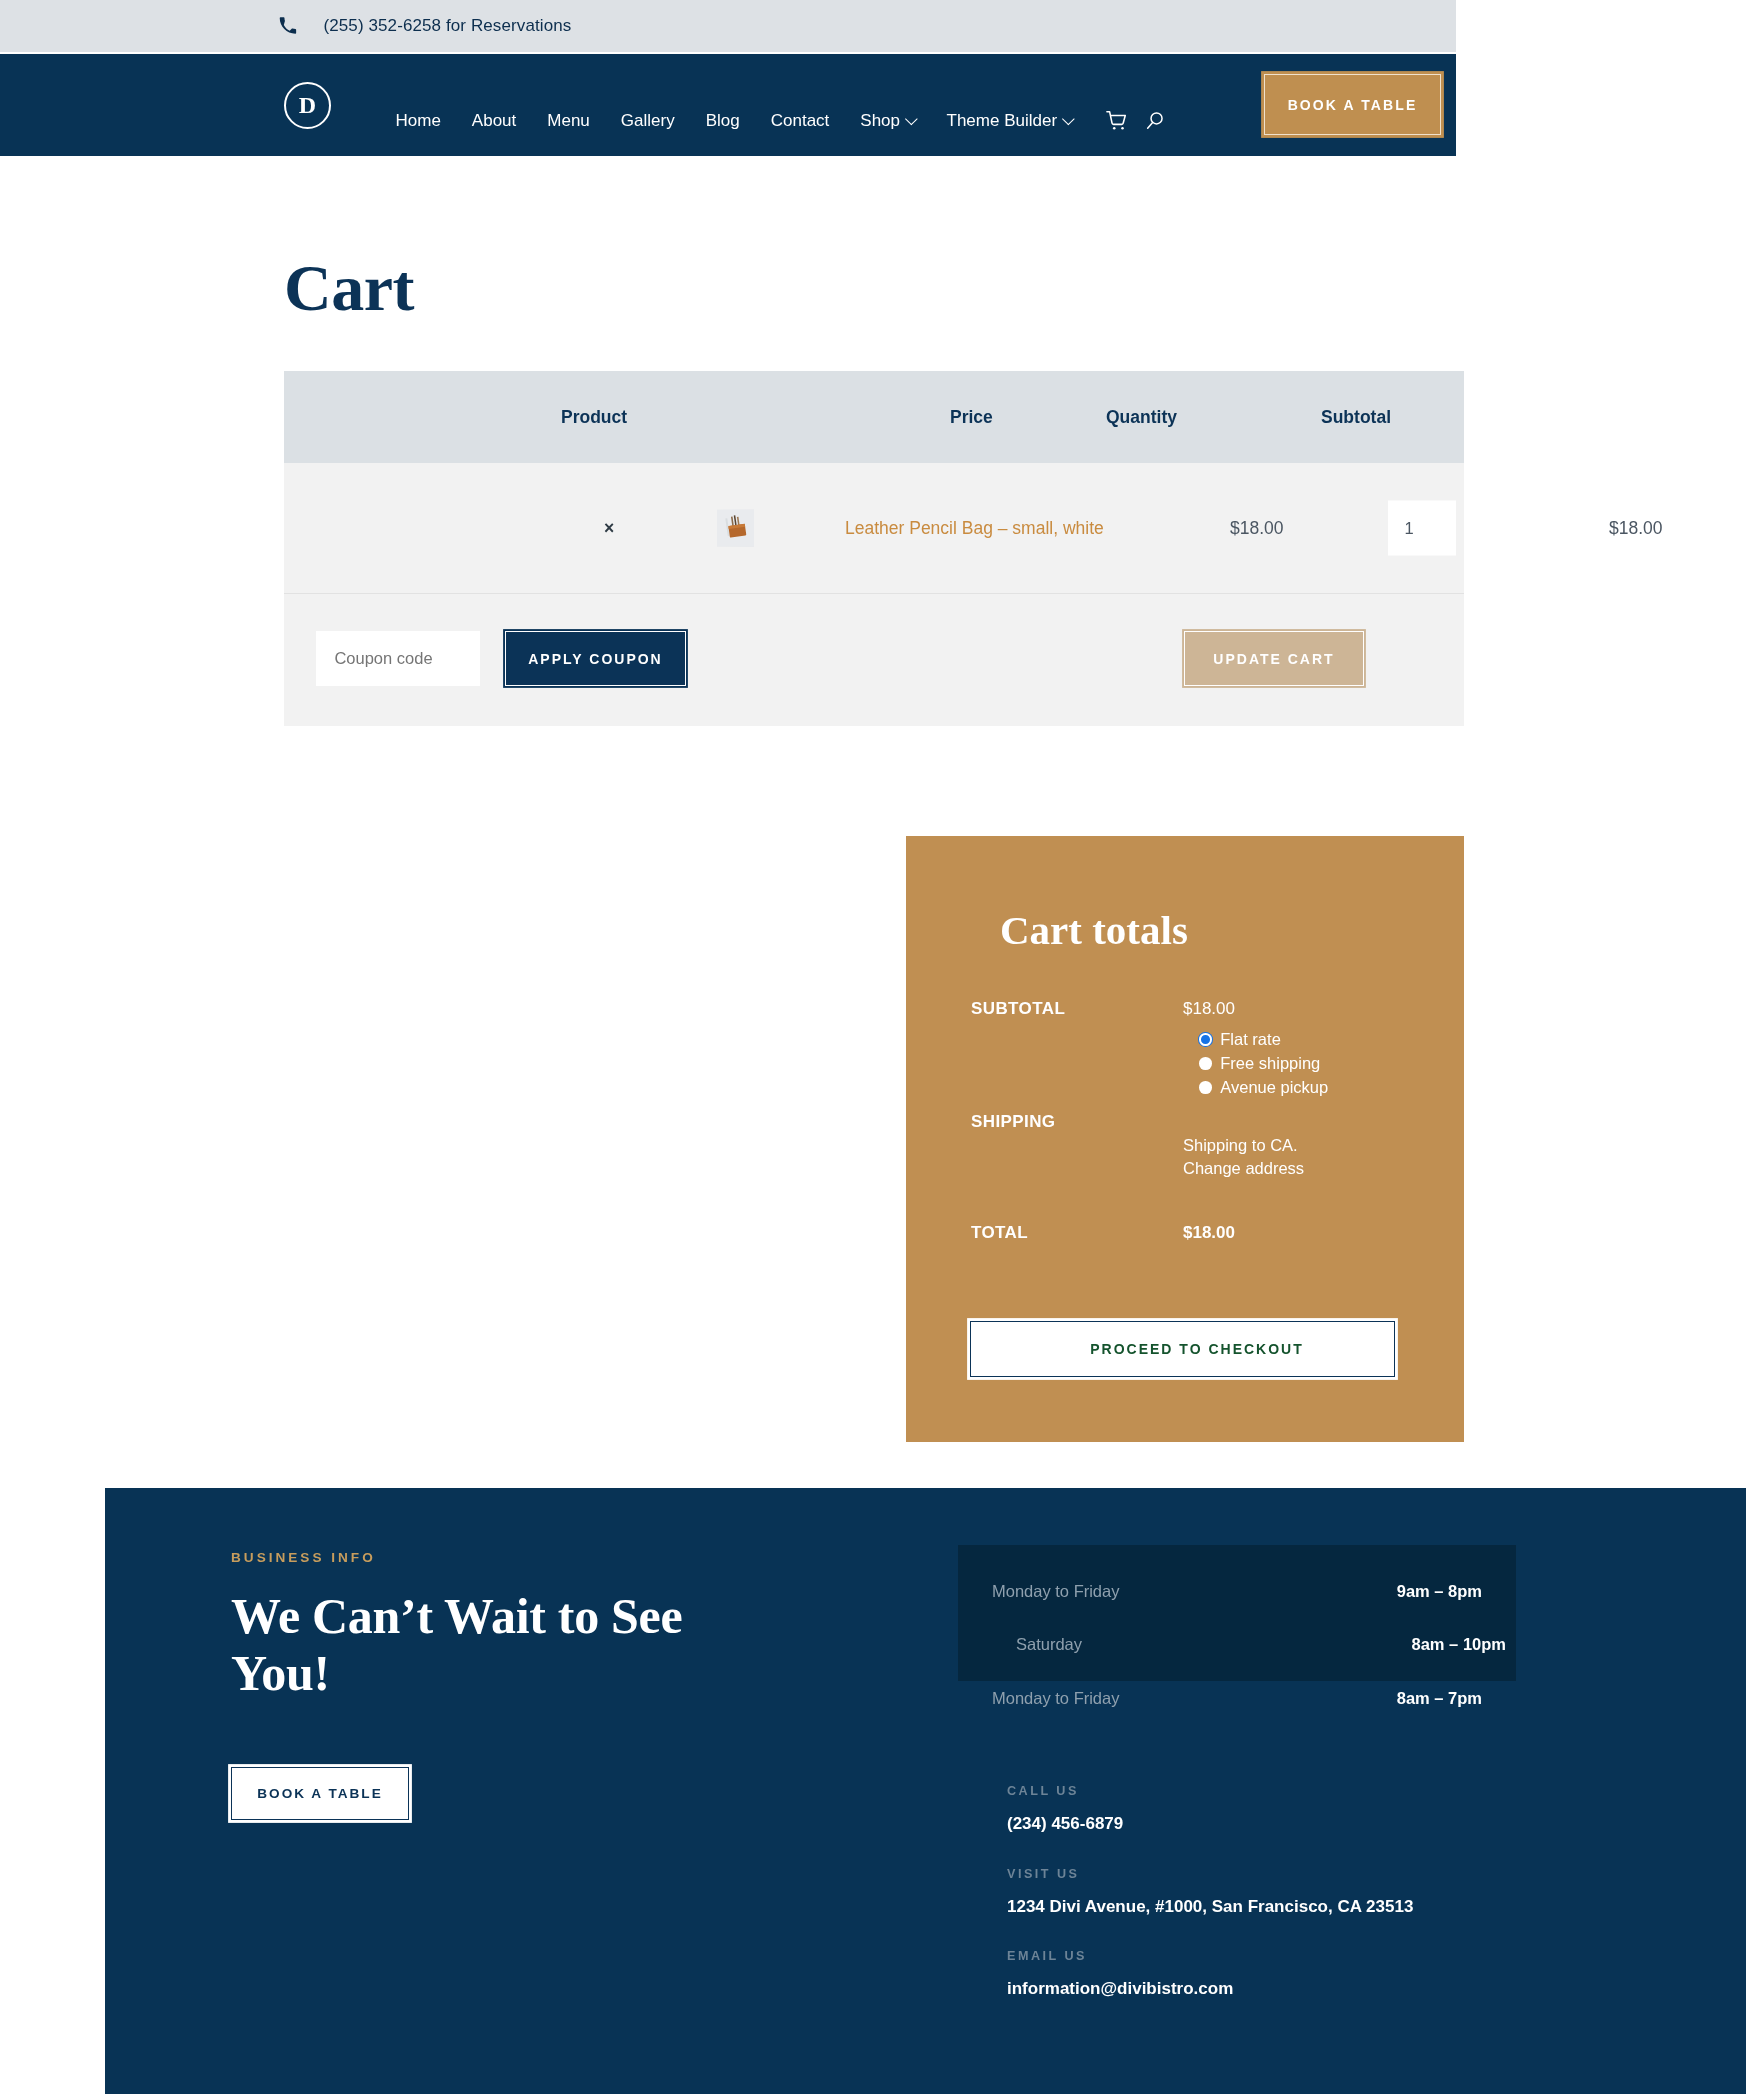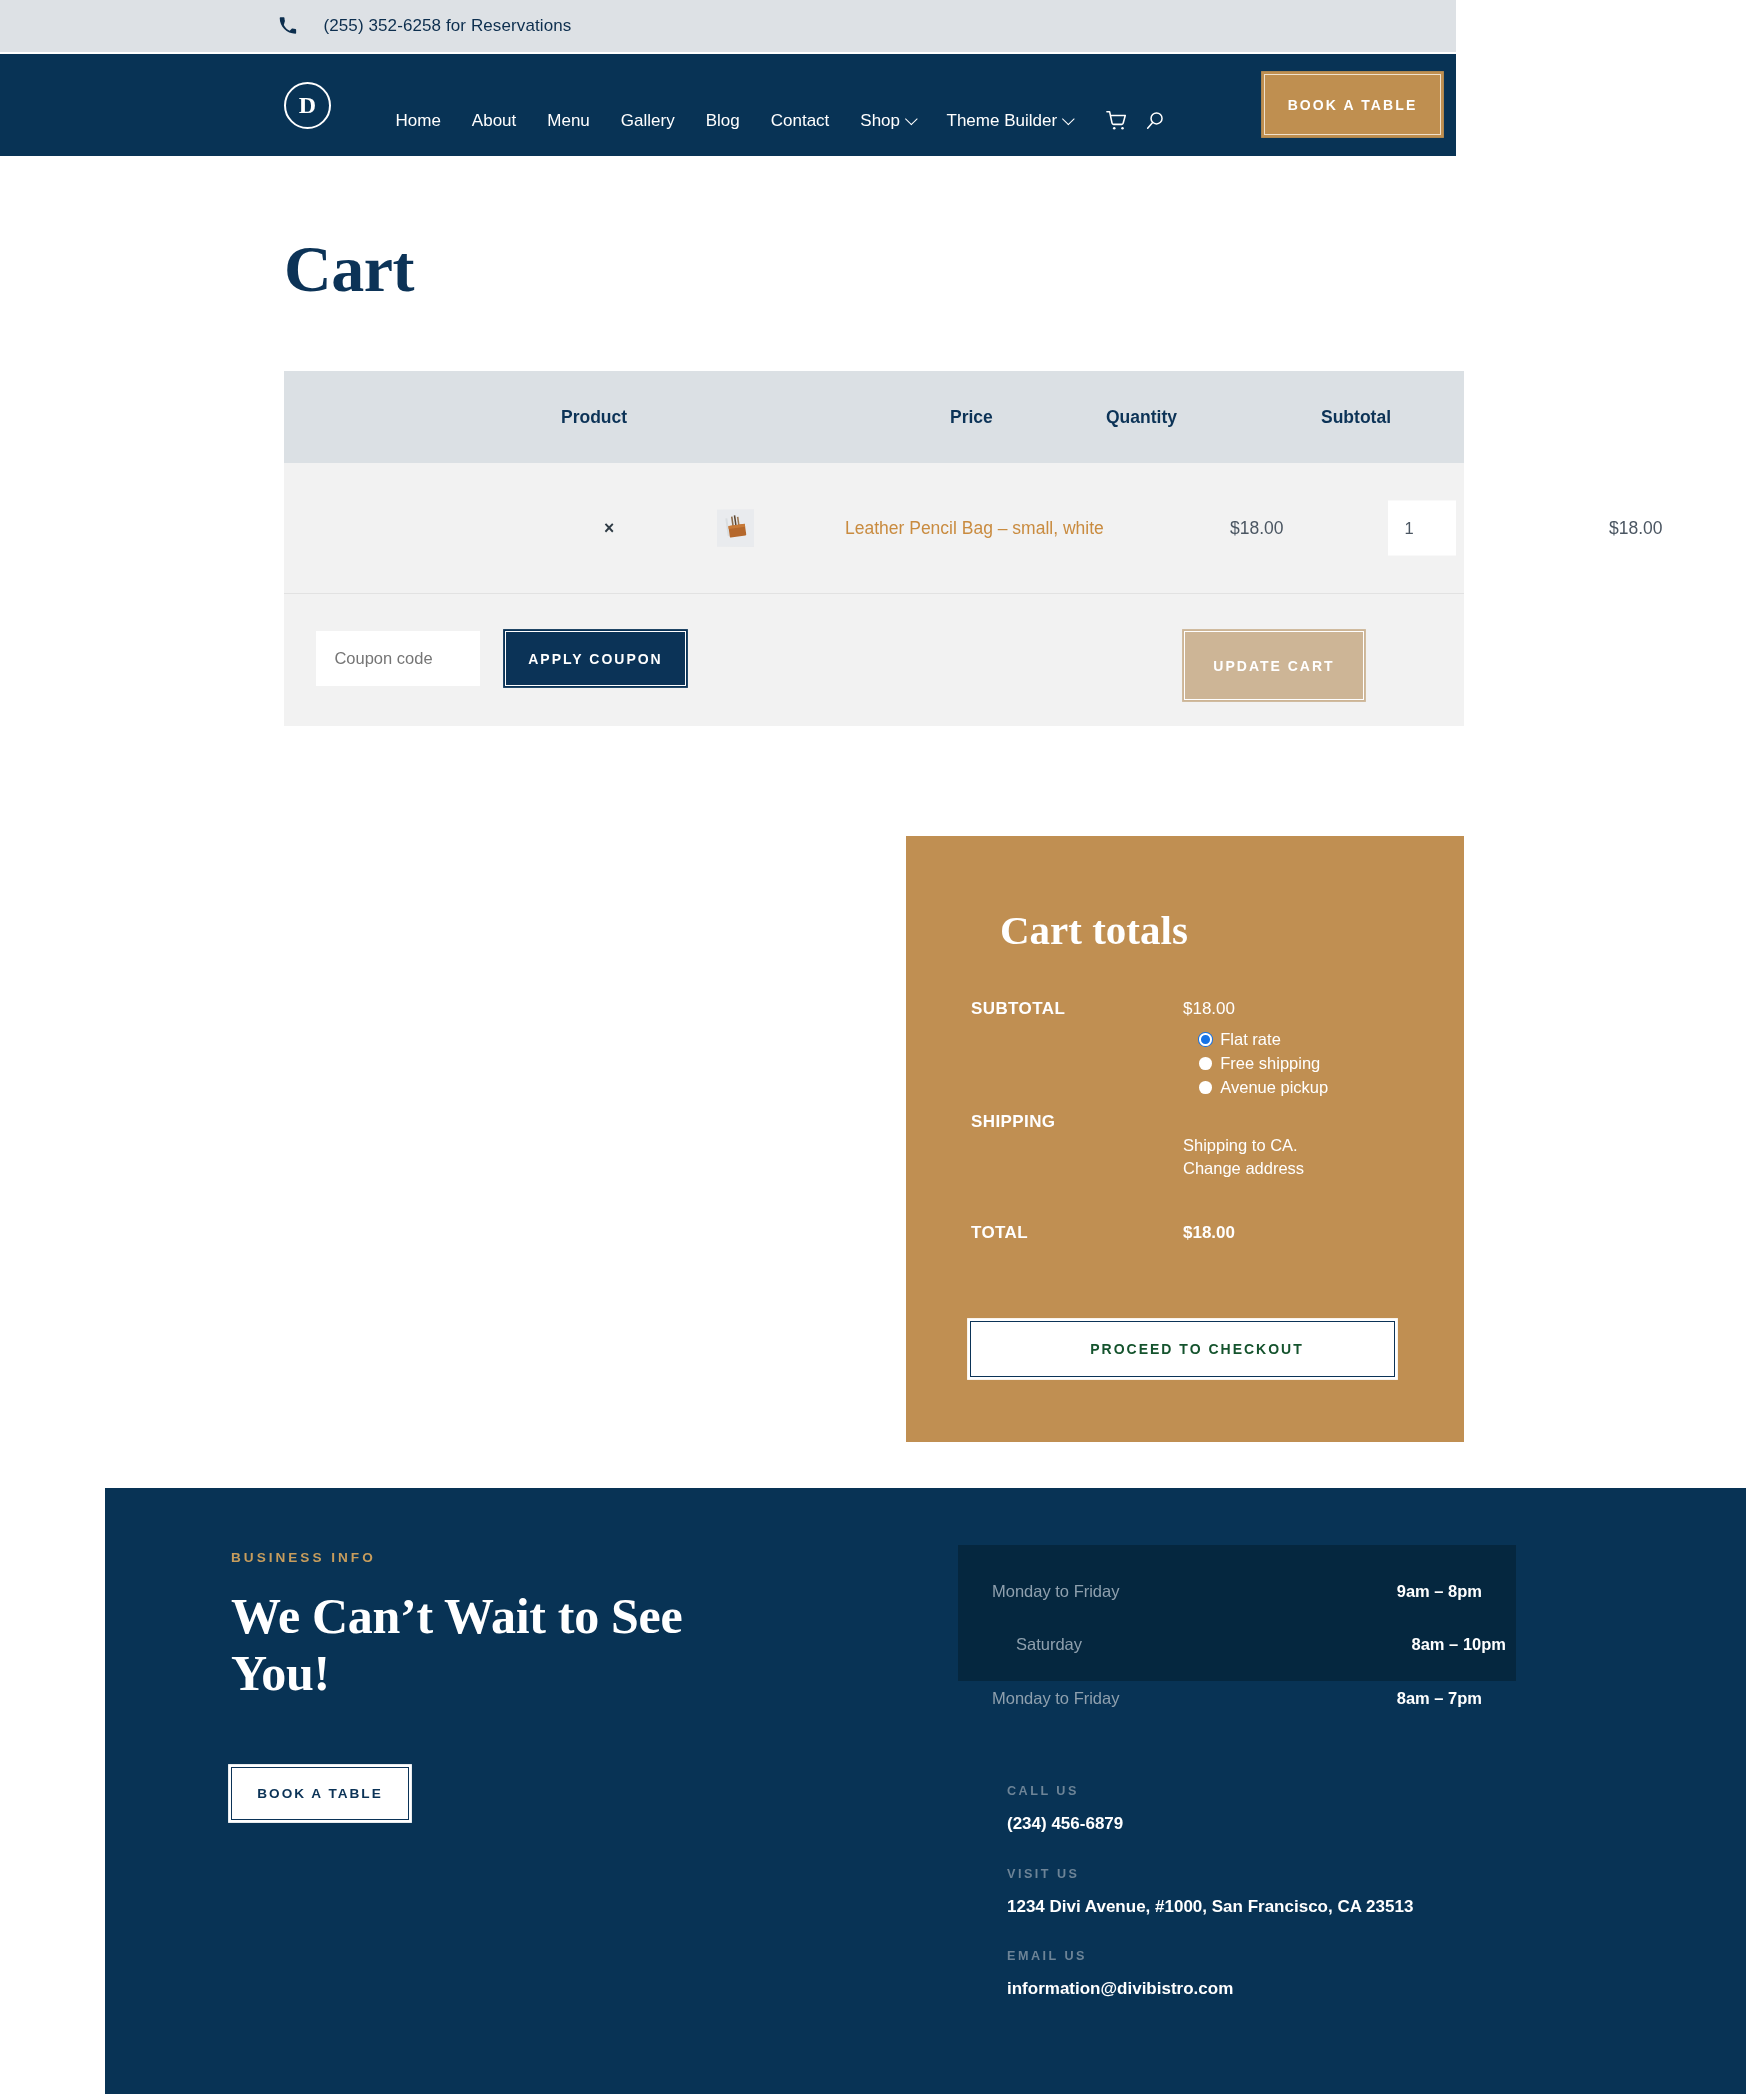--- a/index.html
+++ b/index.html
@@ -103,21 +103,21 @@
     justify-content: center;
     color: #ffffff;
     font-size: 14px;
     letter-spacing: 2.1px;
     font-weight: 600;
   }
 
   
   .page-title {
     position: absolute;
-    left: 284px; top: 231px;
+    left: 284px; top: 250px;
     font-family: "Liberation Serif", serif;
     font-size: 66px;
     font-weight: 700;
     color: #0c3357;
     letter-spacing: -0.5px;
   }
 
   
   .cart-table {
     position: absolute;
@@ -228,21 +228,21 @@
     align-items: center;
     justify-content: center;
     color: #ffffff;
     font-size: 14px;
     letter-spacing: 2px;
     font-weight: 600;
   }
   .update-cart {
     position: absolute;
     left: 900px; top: 37px;
-    width: 180px; height: 69px;
+    width: 180px; height: 55px;
     background: #cdb596;
     border: 1.9px solid #ffffff;
     box-shadow: 0 0 0 1.9px #cdb596;
     display: flex;
     align-items: center;
     justify-content: center;
     color: #ffffff;
     font-size: 14px;
     letter-spacing: 2px;
     font-weight: 600;

